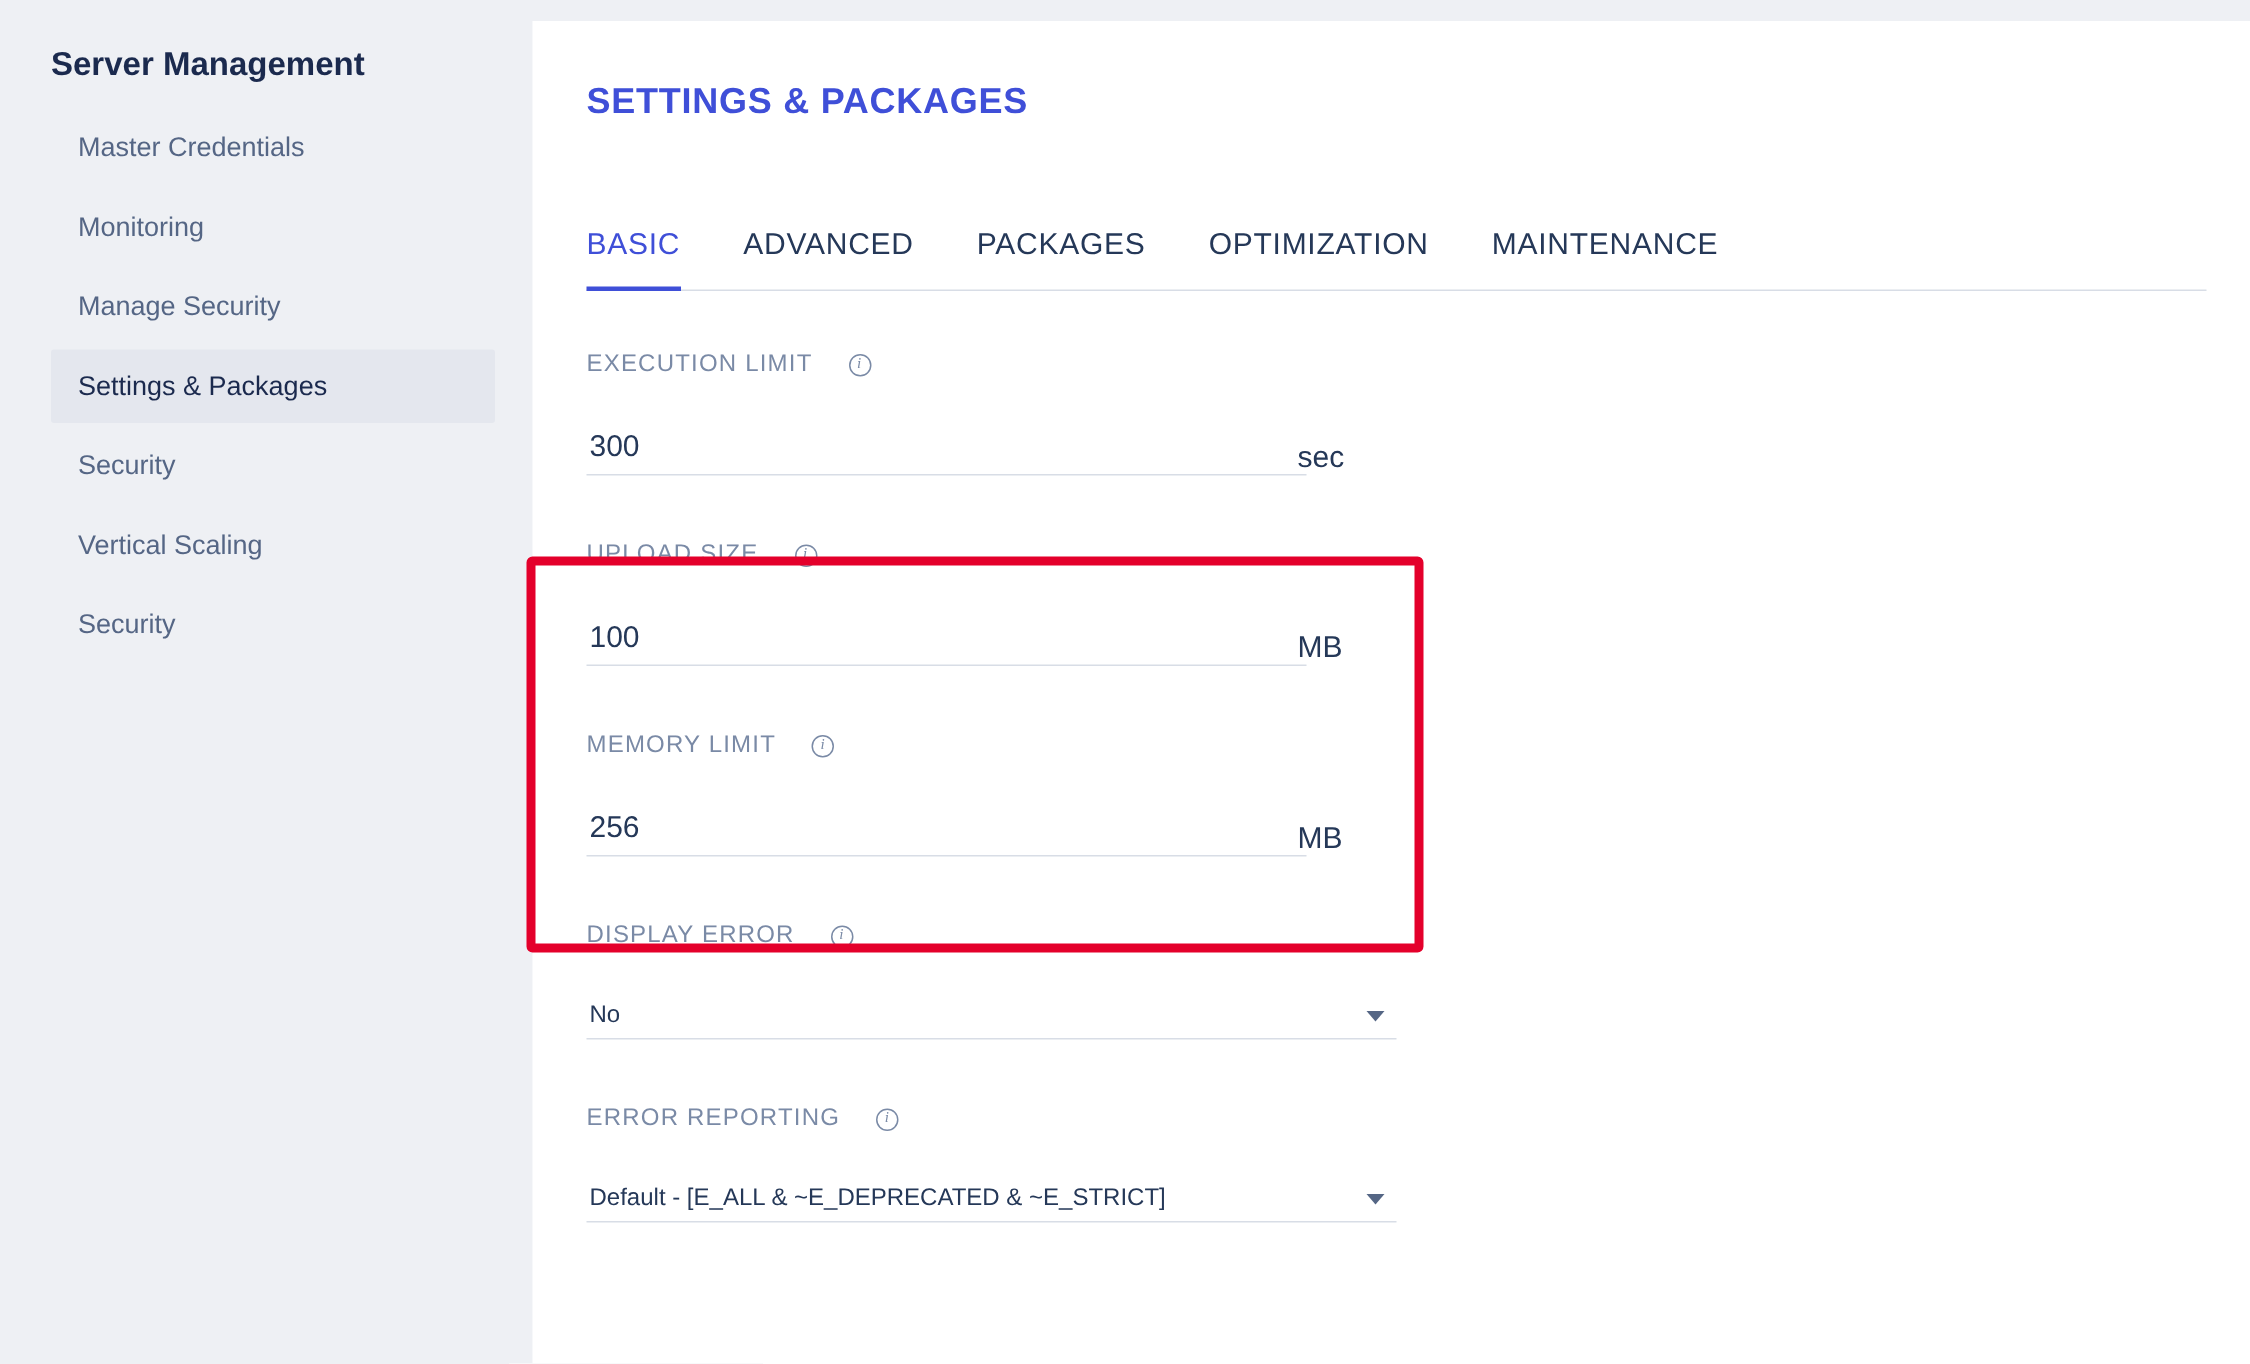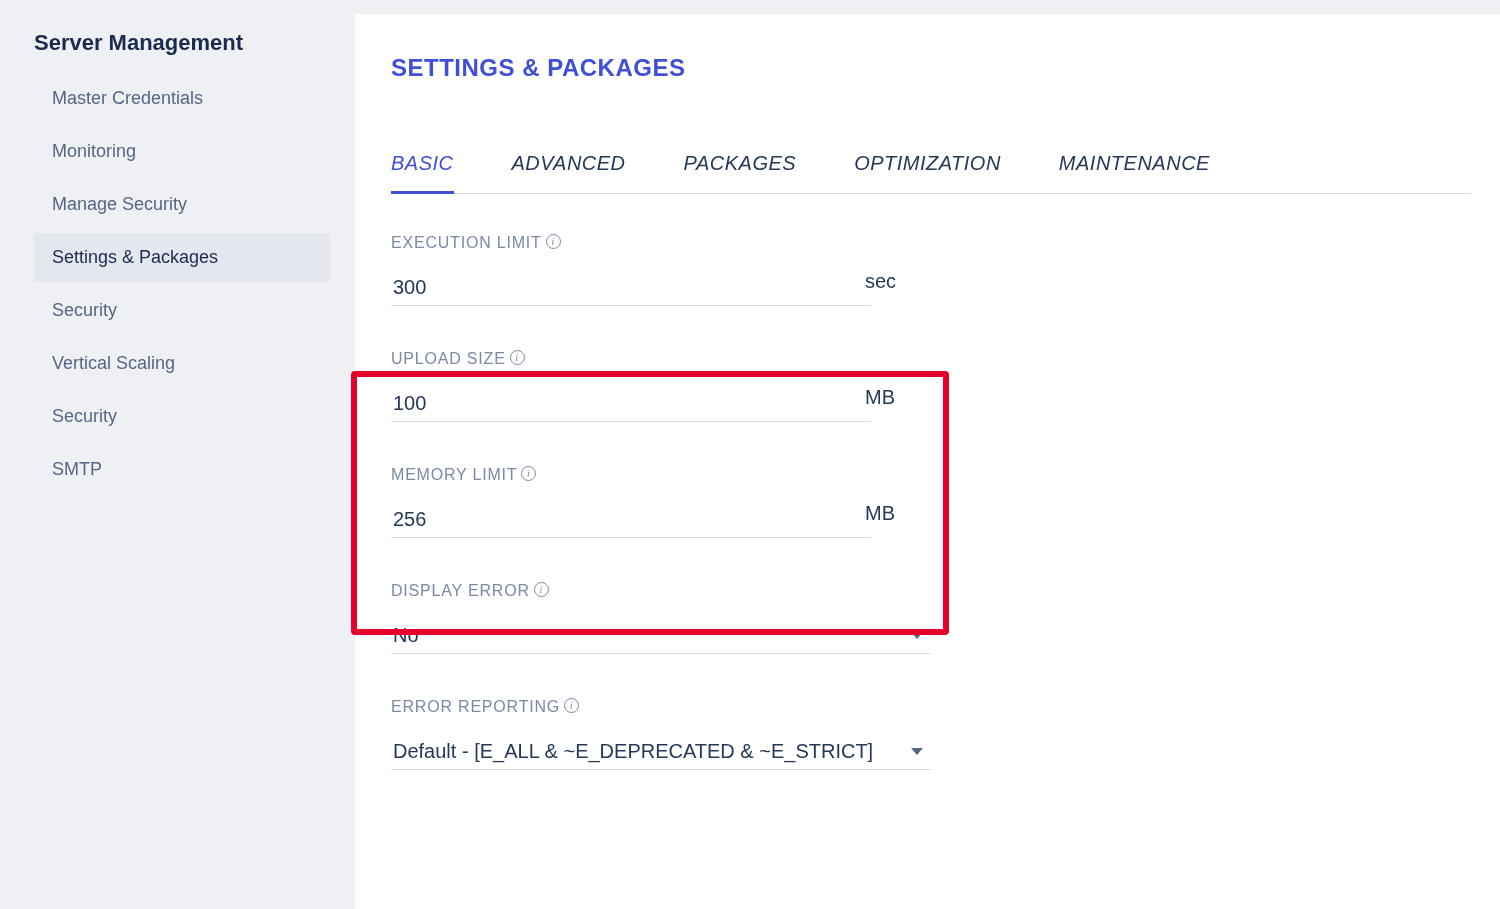--- a/index.html
+++ b/index.html
@@ -73,24 +73,23 @@
   .panel p.sub{
     margin-top:14px;
     font-size:19px;
     color:var(--ink-mid);
   }
 
   
   .tabs{
     margin-top:70px;
     display:flex;
-    gap:58px;
+    gap:42px;
     border-bottom:1px solid var(--line);
     width:1080px;
-    font-style:italic;
   }
   .tab{
     font-size:20px;
     letter-spacing:.5px;
     font-weight:500;
     color:var(--ink);
     padding:0 0 18px 0;
     cursor:pointer;
     position:relative;
   }
@@ -110,34 +109,35 @@
   .field{
     width:540px;
     margin-bottom:44px;
     position:relative;
   }
   .field label{
     font-size:16px;
     letter-spacing:.8px;
     color:var(--ink-light);
     display:flex;
-    gap:4px;
+    align-items:center;
+    gap:24px;
   }
   .info-icon{
     width:15px;height:15px;border-radius:50%;
     border:1px solid var(--ink-light);
     display:inline-flex;align-items:center;justify-content:center;
     font-size:10px;line-height:1;color:var(--ink-light);
     font-family:Georgia,serif;
     font-style:italic;
   }
   .input-row{
-    margin-top:18px;
+    margin-top:29px;
     display:flex;
-    align-items:flex-start;
+    align-items:flex-end;
     position:relative;
     width:540px;
   }
   .input-row input{
     border:none;
     border-bottom:1px solid var(--line);
     font-size:20px;
     color:var(--ink);
     padding:6px 2px;
     flex:0 0 480px;
@@ -148,21 +148,21 @@
   .unit{
     position:absolute;
     left:474px;
     font-size:20px;
     color:var(--ink);
   }
 
   
   .select{
     border:none;border-bottom:1px solid var(--line);
-    font-size:20px;color:var(--ink);
+    font-size:16px;color:var(--ink);
     padding:6px 2px;
     width:540px;
     background:transparent;
     display:flex;justify-content:space-between;align-items:center;
     cursor:pointer;
   }
   .chevron-down-icon{
     width:0;height:0;
     border-left:6px solid transparent;
     border-right:6px solid transparent;
@@ -184,21 +184,20 @@
 <nav class="sidebar">
   <h1>Server Management</h1>
 
   <div class="side-item">Master Credentials</div>
   <div class="side-item">Monitoring</div>
   <div class="side-item">Manage Security</div>
   <div class="side-item active">Settings &amp; Packages</div>
   <div class="side-item">Security</div>
   <div class="side-item">Vertical Scaling</div>
   <div class="side-item">Security</div>
-  <div class="side-item">SMTP</div>
 </nav>
 
 <main class="panel">
   <div class="panel-inner">
     <h2>SETTINGS &amp; PACKAGES</h2>
 
     <div class="tabs">
       <div class="tab active">BASIC</div>
       <div class="tab">ADVANCED</div>
       <div class="tab">PACKAGES</div>

